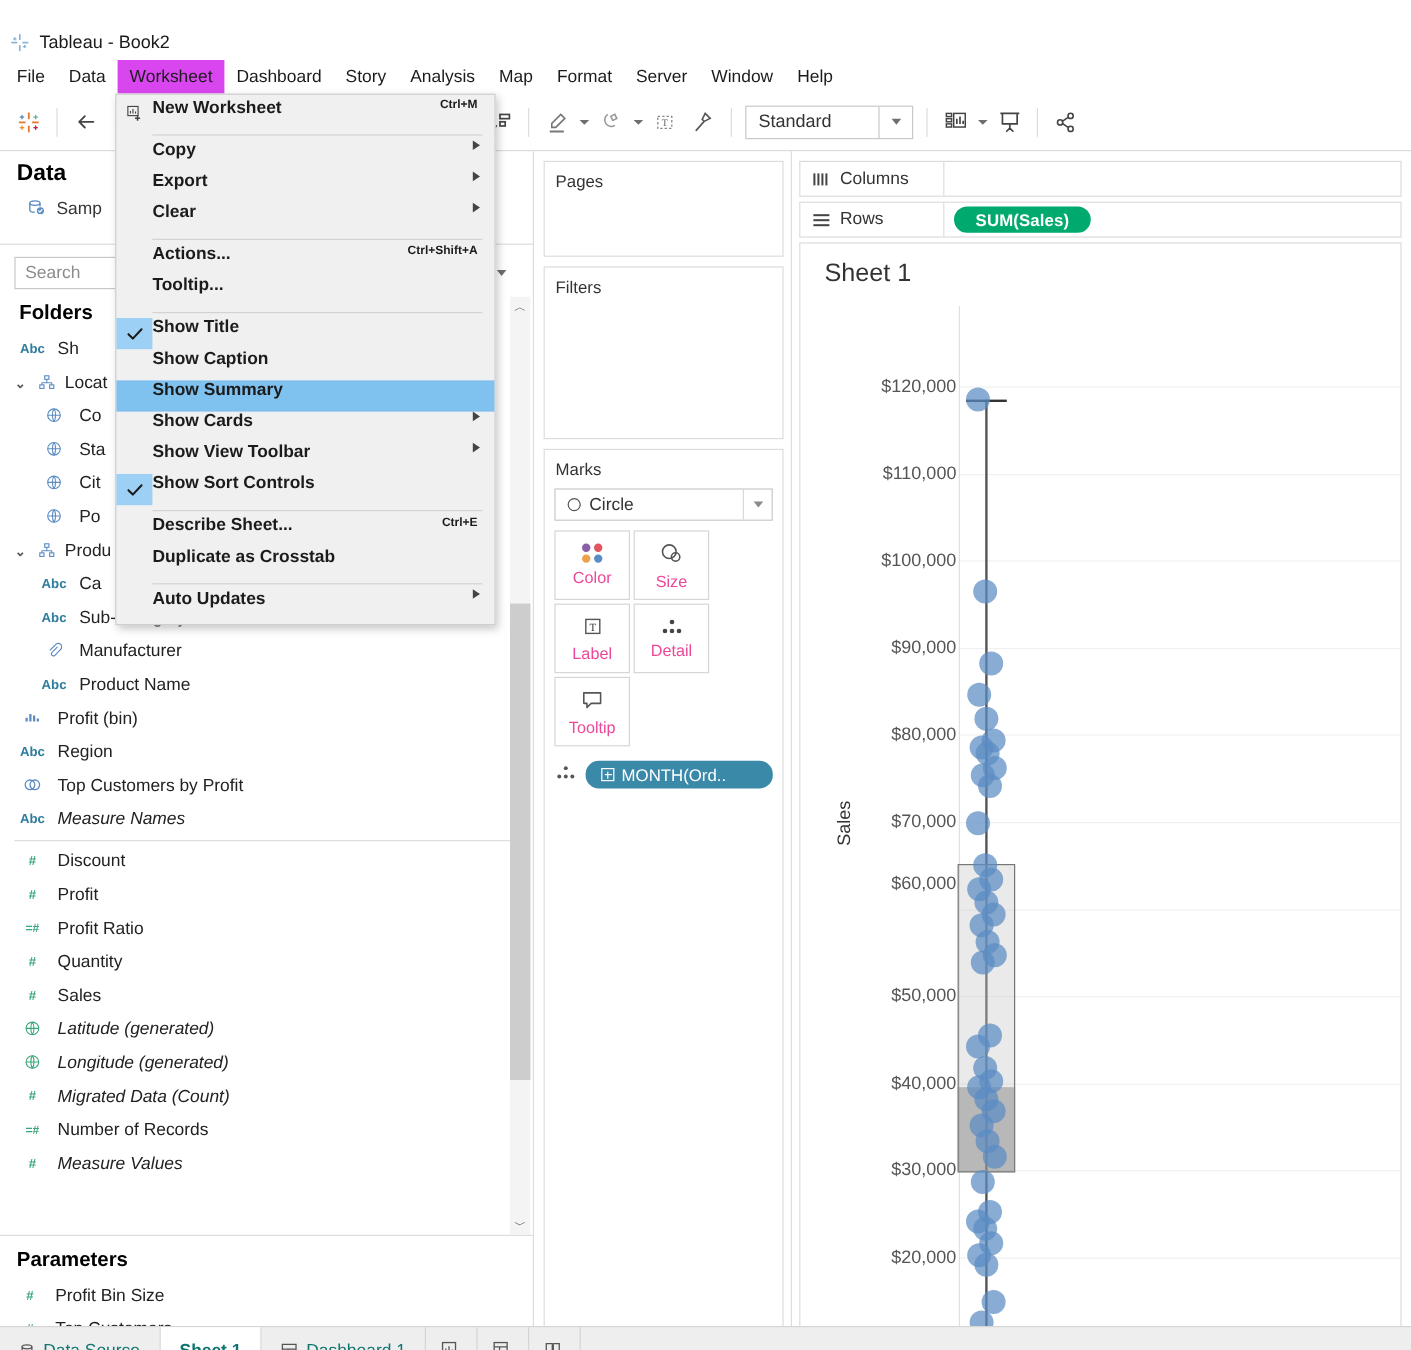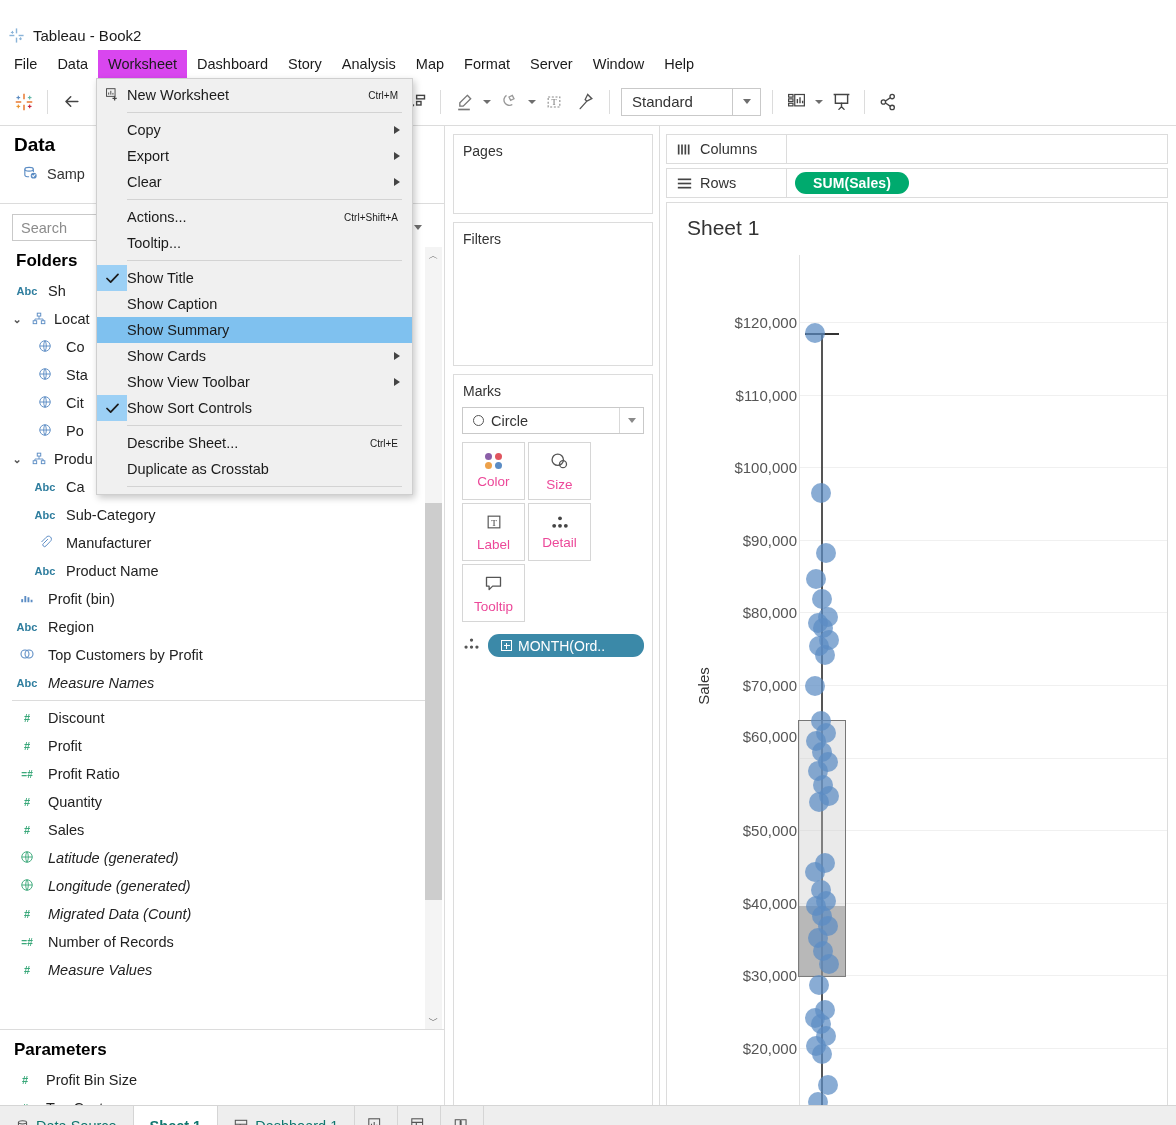--- a/index.html
+++ b/index.html
@@ -253,22 +253,22 @@
   .btab.iconbtn { padding: 0 12px; }
 
   
   .dropdown {
     position: absolute; left: 96px; top: 58px; width: 317px;
     background: #f0f0f0; border: 1px solid #cfcfcf;
     box-shadow: 2px 3px 7px rgba(0,0,0,.22); z-index: 100;
     padding: 3px 0;
   }
   .mrow {
-    height: 26px; display: flex; align-items: center; font-size: 14.5px;
-    color: #1b1b1b; cursor: default; position: relative;
+    height: 26px; display: flex; font-size: 14.5px;
+    color: #1b1b1b; cursor: default; position: relative; font-weight: bold;
   }
   .mrow.hl { background: #7fc1ef; }
   .mrow.disabled { color: #a0a0a0; }
   .mrow .chk {
     width: 30px; height: 26px; display: flex; align-items: center;
     justify-content: center; flex: 0 0 auto;
   }
   .mrow .chk.on { background: #9cd0f5; }
   .mrow .chk svg { display: block; }
   .mrow .micon { width: 30px; display: flex; align-items: center; justify-content: center; flex: 0 0 auto; }
@@ -1005,15 +1005,20 @@
       <div class="mrow">
         <span class="chk"></span>
         <span class="mlabel">Describe Sheet...</span>
         <span class="maccel">Ctrl+E</span>
       </div>
       <div class="mrow">
         <span class="chk"></span>
         <span class="mlabel">Duplicate as Crosstab</span>
       </div>
       <div class="msep"></div>
+      <div class="mrow">
+        <span class="chk"></span>
+        <span class="mlabel">Auto Updates</span>
+        <span class="msub"></span>
+      </div>
     </div>
 
 </div>
 
 </body></html>

